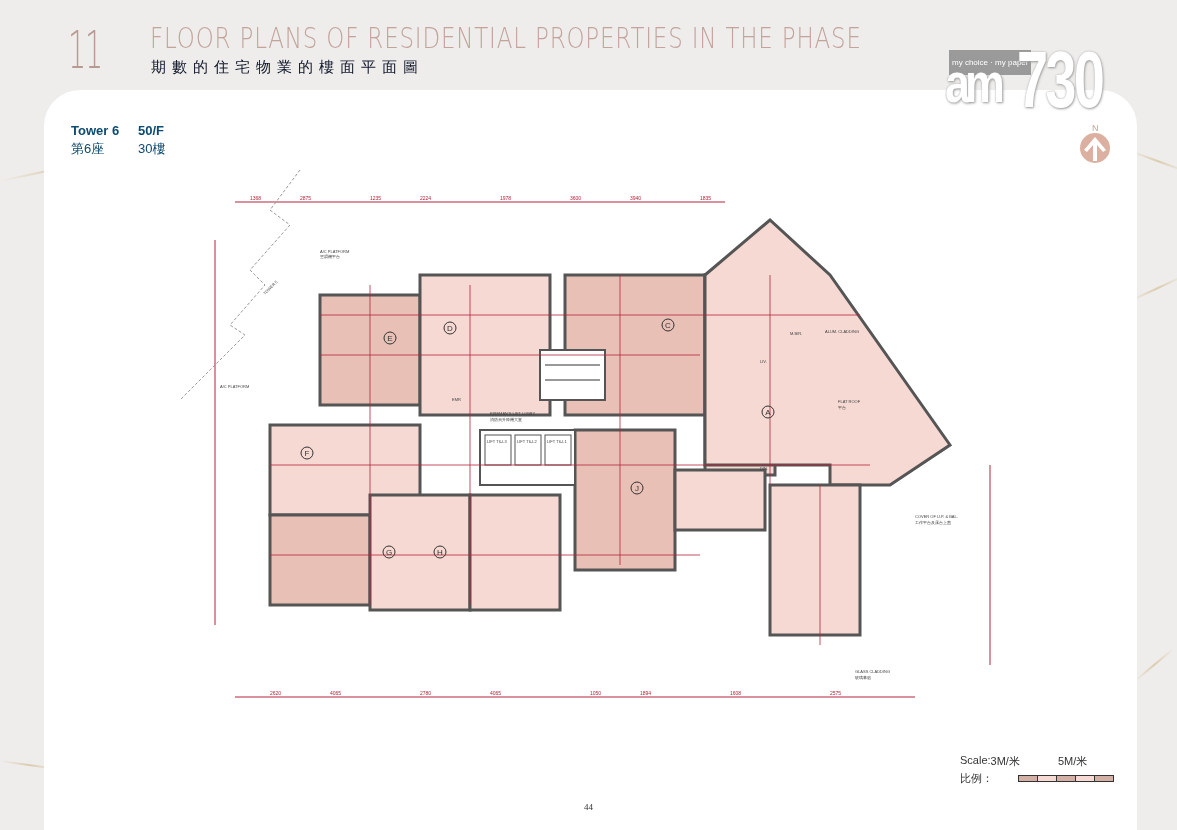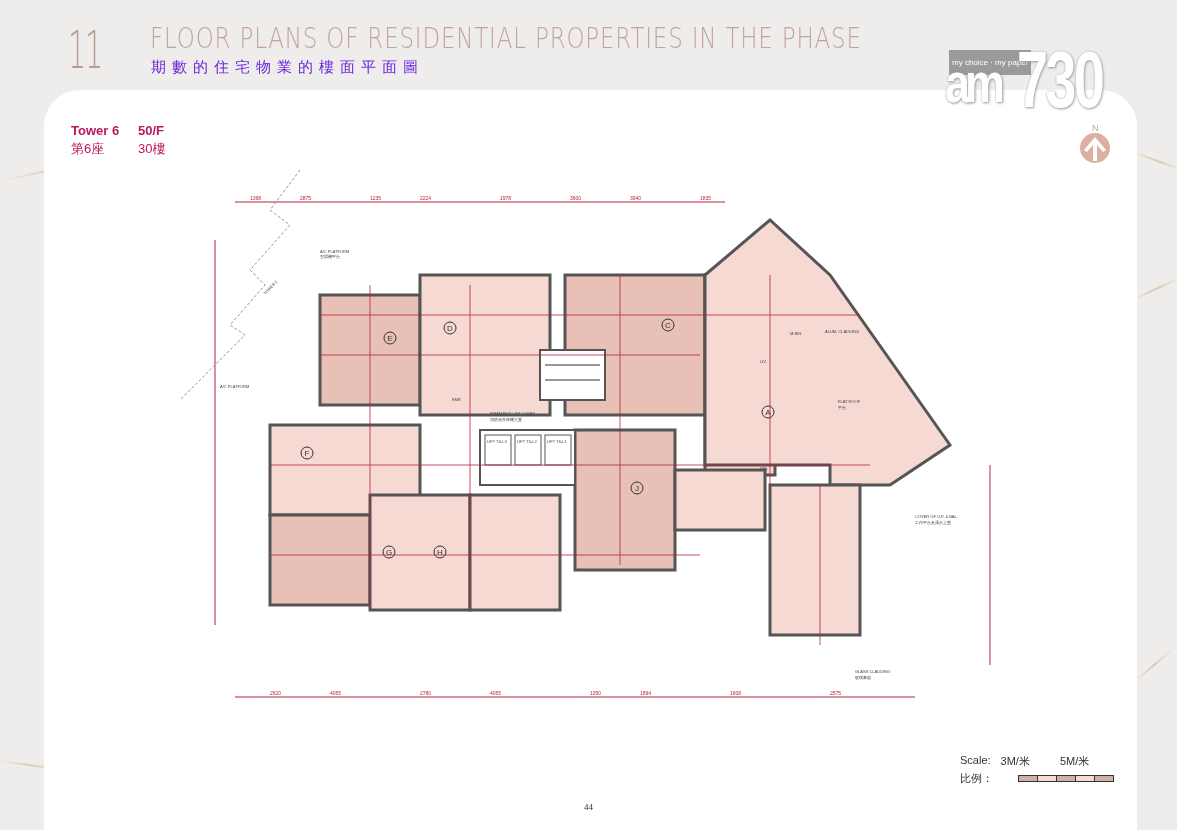--- a/index.html
+++ b/index.html
@@ -2,37 +2,37 @@
 <html><head>
 <meta charset="utf-8">
 <style>
   html,body{margin:0;padding:0;}
   body{width:1177px;height:830px;position:relative;overflow:hidden;
        background:#efedeb;font-family:"Liberation Sans",sans-serif;}
   .marble{position:absolute;inset:0;overflow:hidden;}
   .vein{position:absolute;height:2px;background:linear-gradient(90deg,rgba(210,190,150,0),rgba(210,190,150,.7),rgba(210,190,150,0));transform-origin:left center;}
   .chapter-num{position:absolute;left:68px;top:20px;font-family:"DejaVu Sans",sans-serif;font-weight:200;font-size:52px;color:#b79a93;letter-spacing:-2px;transform:scaleX(.55);transform-origin:left top;}
   .title-en{position:absolute;left:150px;top:22px;font-size:28px;color:#c3a49c;letter-spacing:1px;font-family:"DejaVu Sans",sans-serif;font-weight:200;transform:scaleX(.82);transform-origin:left top;white-space:nowrap;}
-  .title-zh{position:absolute;left:151px;top:58px;font-size:15px;color:#6d28d9;letter-spacing:6px;}
+  .title-zh{position:absolute;left:151px;top:58px;font-size:15px;color:#0f172a;letter-spacing:6px;}
   .card{position:absolute;left:44px;top:90px;width:1093px;height:760px;background:#fff;border-radius:36px 36px 0 0;}
   .logo{position:absolute;left:945px;top:38px;width:180px;height:68px;}
   .logo .tag{position:absolute;left:4px;top:4px;font-size:8px;color:#fff;background:#9a9a9a;padding:8px 3px;margin-top:8px;}
   .logo .am{position:absolute;left:0;top:12px;font-size:56px;font-weight:bold;color:#fff;letter-spacing:-6px;text-shadow:0 0 2px #aaa,1px 1px 3px #999;font-family:"Liberation Sans",sans-serif;transform:scaleX(.8);transform-origin:left top;}
   .logo .num{position:absolute;left:72px;top:-4px;font-size:80px;font-weight:bold;color:#fff;text-shadow:0 0 2px #aaa,1px 1px 3px #999;letter-spacing:-4px;transform:scaleX(.7);transform-origin:left top;}
-  .tower-info{position:absolute;left:71px;top:122px;color:#be185d;font-size:13px;line-height:18px;}
+  .tower-info{position:absolute;left:71px;top:122px;color:#0c4a6e;font-size:13px;line-height:18px;}
   .tower-info .row{display:flex;}
   .tower-info .c1{width:67px;}
   .tower-info .bold{font-weight:bold;}
   .compass{position:absolute;left:1080px;top:123px;width:32px;height:40px;}
   .compass .n{position:absolute;left:12px;top:0;font-size:9px;color:#c4a49b;}
   .compass .dial{position:absolute;left:0;top:10px;width:30px;height:30px;border-radius:50%;background:#dcb0a0;}
   .plan{position:absolute;left:170px;top:165px;width:830px;height:540px;}
   .page-no{position:absolute;left:584px;top:802px;font-size:9px;color:#333;font-family:Liberation Serif, serif;}
   .scale{position:absolute;left:960px;top:754px;font-size:11px;color:#333;}
-  .scale .l1{display:flex;gap:10px;text-align:center;}
+  .scale .l1{display:flex;gap:0;text-align:center;}
   .scale .l2{display:flex;gap:25px;margin-top:2px;align-items:center;}
   .scale .bar{display:flex;border:1px solid #333;height:5px;}
   .scale .bar span{display:block;width:18px;height:5px;border-right:1px solid #333;}
   .scale .bar span:last-child{border-right:none;}
 </style>
 </head>
 <body>
 
 <div class="marble">
   <div class="vein" style="left:0;top:180px;width:120px;transform:rotate(-12deg);"></div>
@@ -184,21 +184,21 @@
     <text x="282" y="236">EMR</text>
     <text x="95" y="130" transform="rotate(-45 95 130)">TOWER 5</text>
   </g>
 </svg>
 </div>
 
 <div class="scale">
   <div class="l1">
     <span>Scale:</span>
     <span>3M/米</span>
-    <span style="margin-left:20px">5M/米</span>
+    <span style="margin-left:38px">5M/米</span>
   </div>
   <div class="l2">
     <span>比例：</span>
     <div class="bar">
       <span style="background:#d3b0a6"></span>
         <span style="background:#f4dad2"></span>
       <span style="background:#d3b0a6"></span>
         <span style="background:#f4dad2"></span>
       <span style="background:#d3b0a6"></span>
     </div>

